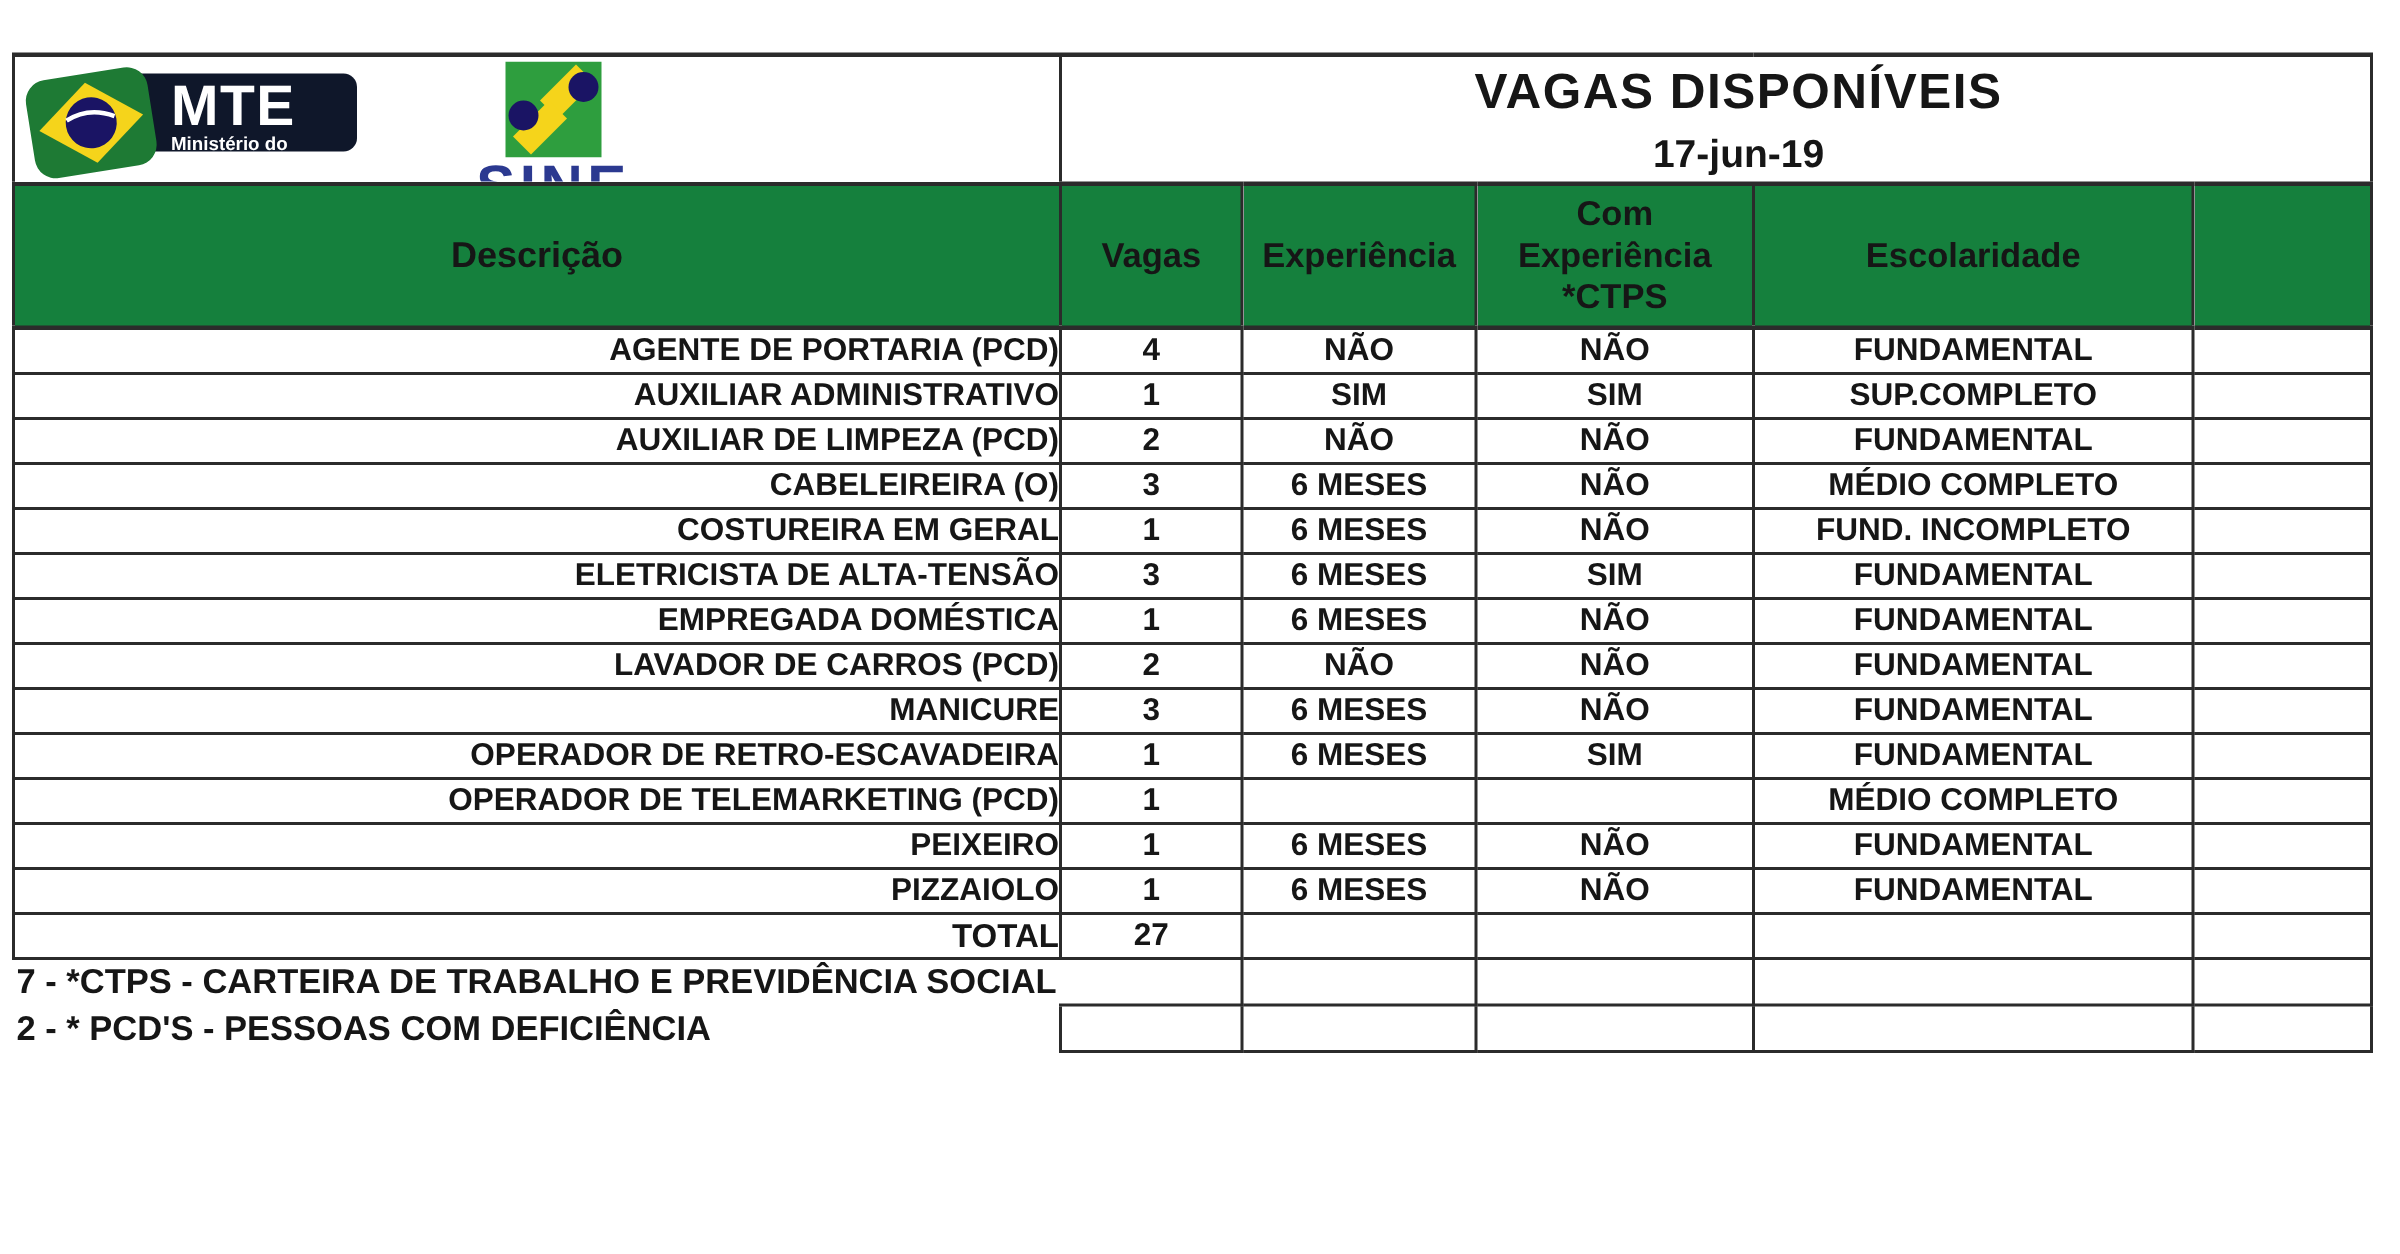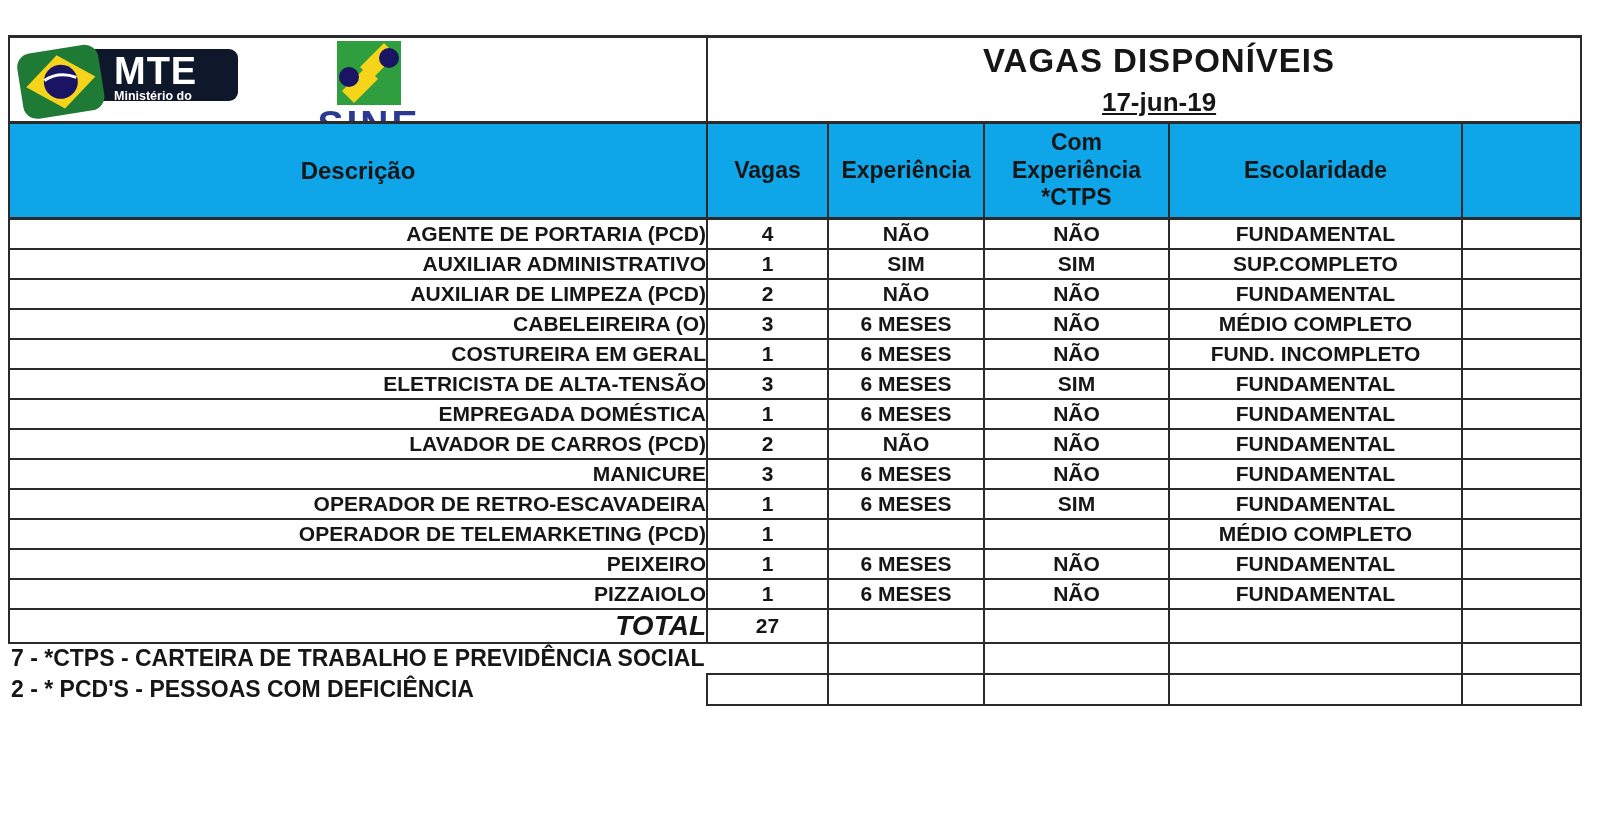--- a/index.html
+++ b/index.html
@@ -17,39 +17,39 @@
     padding:0;
     overflow:hidden;
     white-space:nowrap;
   }
   
   tr.band{height:86px;}
   tr.band td{border-top-width:3px;}
   td.logo-cell{position:relative;background:#fff;}
   td.title-cell{text-align:center;vertical-align:middle;padding-left:30px;}
   .title-line{font-size:33px;letter-spacing:1px;line-height:1.1;}
-  .date-line{font-size:26px;margin-top:9px;line-height:1.1;text-decoration:underline;}
+  .date-line{font-size:26px;margin-top:9px;line-height:1.1;}
   
   .mte-logo{position:absolute;left:2px;top:3px;width:232px;height:82px;}
   .mte-box{
     position:absolute;left:66px;top:8px;width:160px;height:52px;
     background:#0f172a;border-radius:9px;
     color:#fff;padding:4px 0 0 36px;box-sizing:border-box;
   }
   .mte-acronym{font-size:38px;line-height:0.95;letter-spacing:1px;}
   .mte-min{font-size:12.5px;line-height:1.15;}
   .mte-flag{position:absolute;left:0;top:0;}
   
   .sine-logo{position:absolute;left:306px;top:1px;width:106px;text-align:center;}
   .sine-mark{display:block;margin:2px auto 0 auto;}
   .sine-name{font-size:39px;line-height:1.0;color:#2b3990;letter-spacing:3px;}
   
   tr.head{height:96px;}
   tr.head th{
-    background:#0ea5e9;
+    background:#15803d;
     border-top-width:3px;border-bottom-width:3px;
     font-size:23px;text-align:center;vertical-align:middle;
   }
   th.multi{white-space:pre-line;line-height:1.2;}
   
   tr.job{height:30px;}
   tr.job td, tr.total td{font-size:21px;vertical-align:middle;}
   td.desc{text-align:right;padding-left:8px;}
   td.num, td.mid{text-align:center;}
   tr.total{height:30px;}
@@ -221,21 +221,21 @@
   <tr class="job">
     <td class="desc">PIZZAIOLO</td>
     <td class="num">1</td>
     <td class="mid">6 MESES</td>
     <td class="mid">NÃO</td>
     <td class="mid">FUNDAMENTAL</td>
     <td></td>
   </tr>
 
   <tr class="total">
-    <td class="desc" style="font-size:28px;font-style:italic;">TOTAL</td>
+    <td class="desc" style="font-size:22px;">TOTAL</td>
     <td class="num">27</td>
     <td></td>
     <td></td>
     <td></td>
     <td></td>
   </tr>
 
   <tr class="fn fn1">
     <td class="fn-free">7 - *CTPS - CARTEIRA DE TRABALHO E PREVIDÊNCIA SOCIAL</td>
     <td class="fn-vagas"></td>

